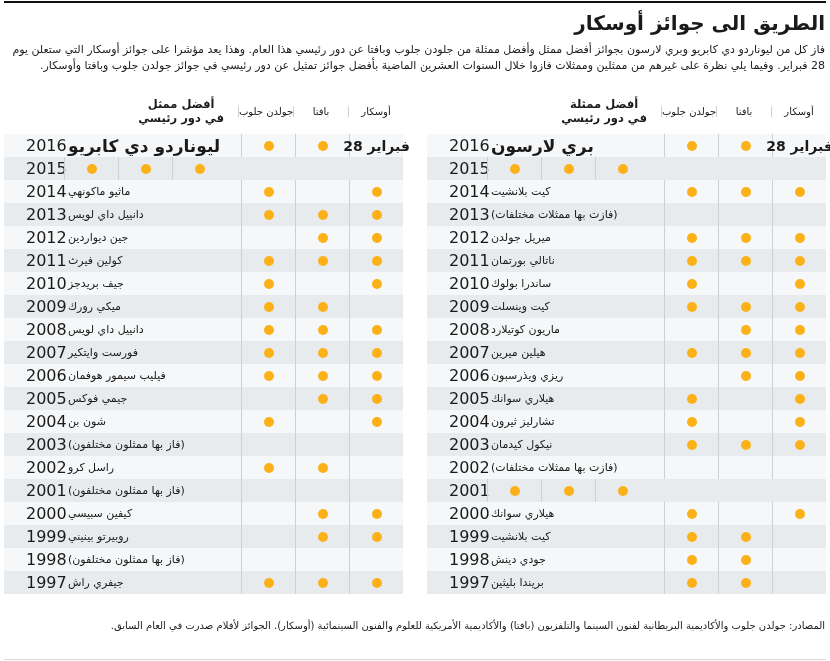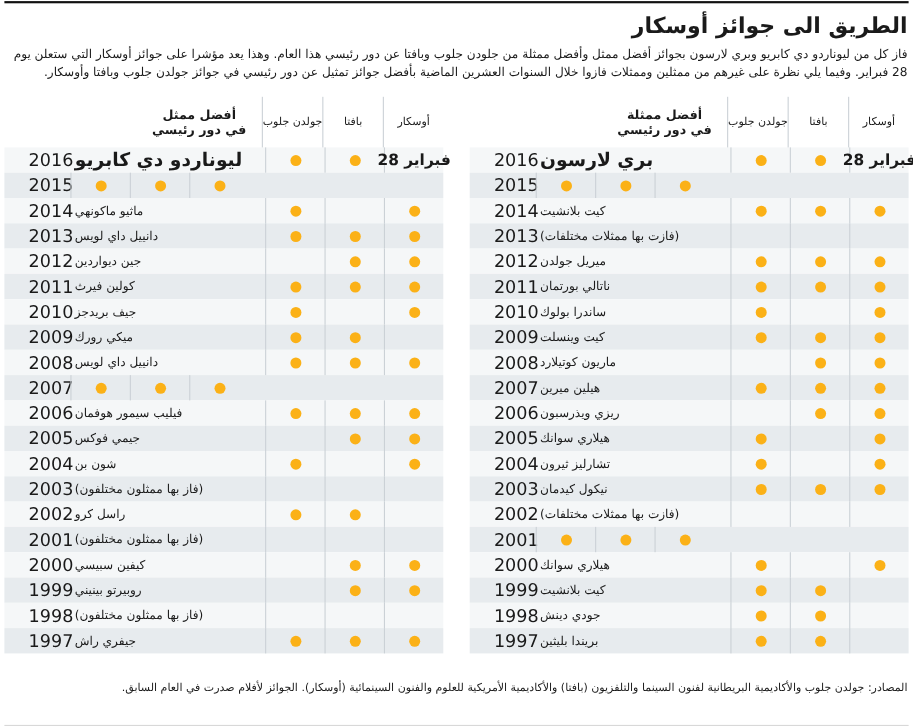--- a/index.html
+++ b/index.html
@@ -9,21 +9,21 @@
     font-family:"DejaVu Sans","Liberation Sans",sans-serif;
     direction:rtl;
   }
   .page{position:relative;box-sizing:border-box;height:100%;padding:0 4px;}
   .toprule{height:2px;background:#111;margin-top:1px;}
   .bottomrule{position:absolute;left:4px;right:4px;bottom:2px;height:1px;background:#d8d8d8;}
   h1.title{font-size:20px;font-weight:bold;margin:7px 1px 0;line-height:26px;}
   p.intro{font-size:11px;line-height:15.5px;margin:6px 1px 0;color:#1a1a1a;}
   .tables{display:flex;gap:24px;margin-top:15px;}
   .award-table{flex:1;direction:ltr;}
-  .thead{display:flex;height:46px;}
+  .thead{display:flex;height:46px;align-items:center;}
   .tlabel{flex:1;display:flex;justify-content:flex-end;align-items:center;padding-right:14px;}
   .tlabel-inner{direction:rtl;text-align:center;font-weight:bold;font-size:11.5px;line-height:14px;}
   .col-h{
     width:54px;flex:0 0 54px;display:flex;align-items:center;justify-content:center;
     font-size:10px;border-left:1px solid #cbd1d6;direction:rtl;white-space:nowrap;overflow:visible;
   }
   .tbody .row{display:flex;height:23px;align-items:center;font-size:11px;}
   .tbody .row:nth-child(odd){background:#f5f7f8;}
   .tbody .row:nth-child(even){background:#e7ebee;}
   .year{width:60px;flex:0 0 60px;box-sizing:border-box;padding-left:22px;font-weight:normal;font-size:16px;direction:ltr;}
@@ -403,20 +403,21 @@
             </div>
     <div class="cell c-bafta">
               <span class="dot" style="background: rgb(251, 177, 23);"></span>
             </div>
     <div class="cell c-oscar">
               <span class="dot" style="background: rgb(251, 177, 23);"></span>
             </div>
   </div>
           <div class="row">
     <div class="year">2007</div>
+    <div class="name">فورست وايتكير</div>
     <div class="cell c-golden_globe">
               <span class="dot" style="background: rgb(251, 177, 23);"></span>
             </div>
     <div class="cell c-bafta">
               <span class="dot" style="background: rgb(251, 177, 23);"></span>
             </div>
     <div class="cell c-oscar">
               <span class="dot" style="background: rgb(251, 177, 23);"></span>
             </div>
   </div>

